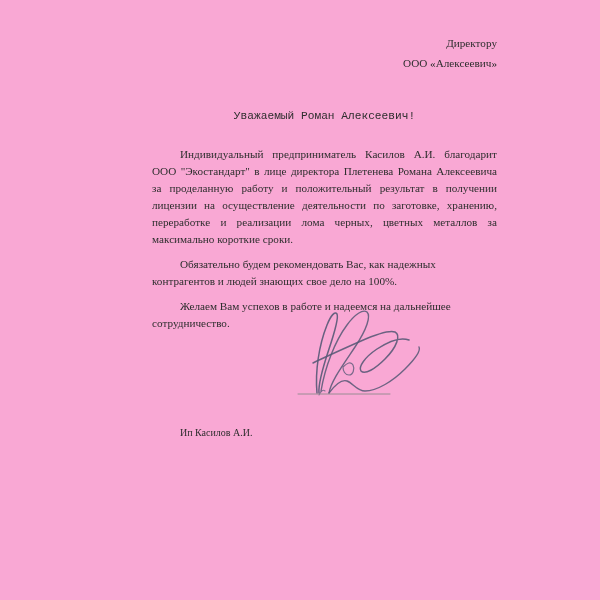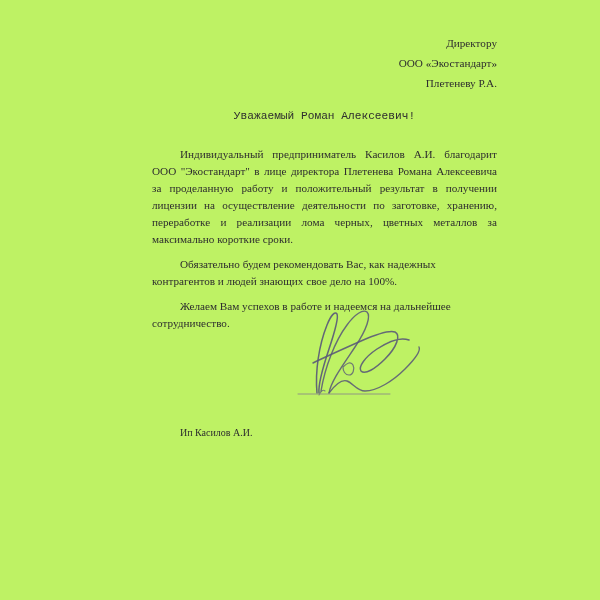--- a/index.html
+++ b/index.html
@@ -13,21 +13,21 @@
     position: relative;
     overflow: hidden;
     font-family: "Liberation Serif", "DejaVu Serif", serif;
     color: #2b2b2b;
     -webkit-font-smoothing: antialiased;
   }
 
   .page {
     position: absolute;
     inset: 0;
-    background: #bef264;
+    background: #f9a8d4;
   }
 
   
   .addressee {
     position: absolute;
     left: 240px;
     top: 33px;
     width: 257px;
     text-align: right;
     font-size: 11.2px;
@@ -88,22 +88,21 @@
   }
   .sig-graphic svg { display: block; width: 100%; height: 100%; }
 </style>
 </head>
 <body>
 
 <div class="page">
 
   <div class="addressee">
     <div>Директору</div>
-    <div>ООО «Экостандарт»</div>
-    <div>Плетеневу Р.А.</div>
+    <div>ООО «Алексеевич»</div>
   </div>
 
   <div class="salutation">Уважаемый Роман Алексеевич!</div>
 
   <div class="body-block">
     <p class="para">Индивидуальный предприниматель Касилов А.И. благодарит ООО "Экостандарт" в лице директора Плетенева Романа Алексеевича за проделанную работу и положительный результат в получении лицензии на осуществление деятельности по заготовке, хранению, переработке и реализации лома черных, цветных металлов за максимально короткие сроки.</p>
     <p class="para last-left">Обязательно будем рекомендовать Вас, как надежных контрагентов и людей знающих свое дело на 100%.</p>
     <p class="para last-left">Желаем Вам успехов в работе и надеемся на дальнейшее сотрудничество.</p>
   </div>
 

